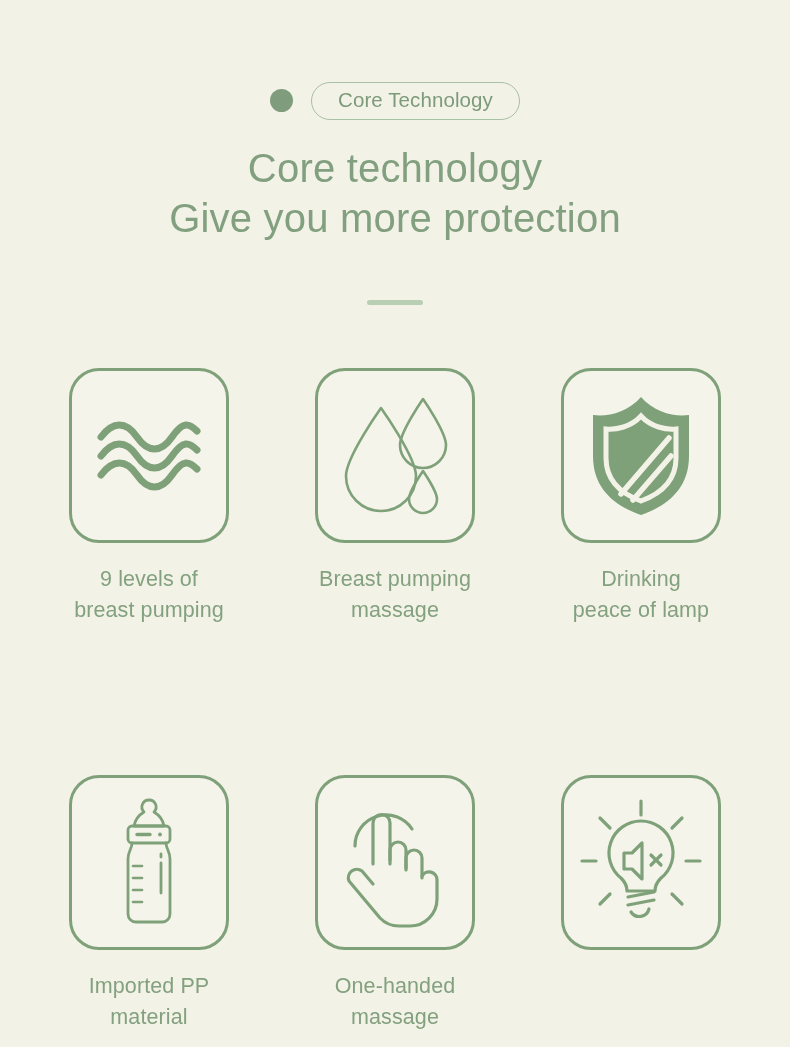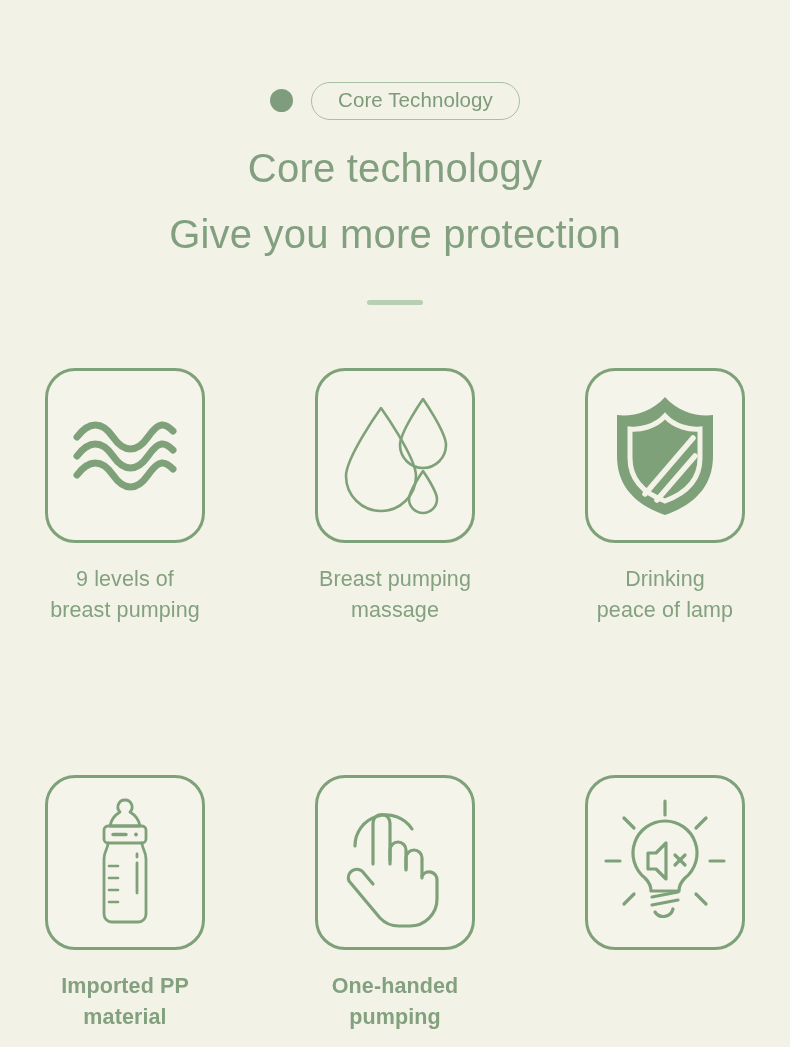--- a/index.html
+++ b/index.html
@@ -58,21 +58,21 @@
     line-height: 1.25;
     font-weight: 400;
     letter-spacing: .2px;
   }
   .heading-2 {
     color: #82a07f;
     font-size: 40px;
     line-height: 1.25;
     font-weight: 400;
     letter-spacing: .2px;
-    margin-top: 16px;
+    margin-top: 0;
   }
 
   
   .divider {
     position: absolute;
     top: 300px;
     left: 50%;
     transform: translateX(-50%);
     width: 56px;
     height: 5px;
@@ -84,25 +84,24 @@
   .grid {
     position: absolute;
     top: 368px;
     left: 0;
     width: 790px;
   }
   .row {
     display: flex;
     justify-content: center;
     align-items: flex-start;
-    gap: 104px;
+    gap: 80px;
   }
   .row.row-2 {
     margin-top: 150px;
-    font-weight: bold;
   }
   .cell {
     width: 166px;
     display: flex;
     flex-direction: column;
     align-items: center;
   }
   .card {
     width: 160px;
     height: 175px;
@@ -231,21 +230,21 @@
             <path d="M30 66 L 30 25 a8.5 8.5 0 0 1 17 0 L 47 66"></path>
 
             <path d="M47 62 L 47 52 a8 8 0 0 1 16 0 L 63 72"></path>
 
             <path d="M63 70 L 63 60 a8 8 0 0 1 16 0 L 79 80"></path>
 
             <path d="M79 78 a8 8 0 0 1 15 4 L 94 101 a27 27 0 0 1 -27 27 L 56 128 a26 26 0 0 1 -19 -8 L 6 83 a8.5 8.5 0 0 1 13 -10 L 30 86"></path>
           </g>
         </svg>
       </div>
-      <div class="cell-label">One-handed pumping</div>
+      <div class="cell-label">One-handed massage</div>
     </div>
 
     <div class="cell">
       <div class="card">
         <svg width="126" height="128" viewBox="0 0 126 128" fill="none">
           <g stroke="#7fa179" stroke-width="3.2" fill="none" stroke-linecap="round" stroke-linejoin="round">
 
             <line x1="63" y1="2" x2="63" y2="16"></line>
             <line x1="22" y1="19" x2="32" y2="29"></line>
             <line x1="104" y1="19" x2="94" y2="29"></line>

